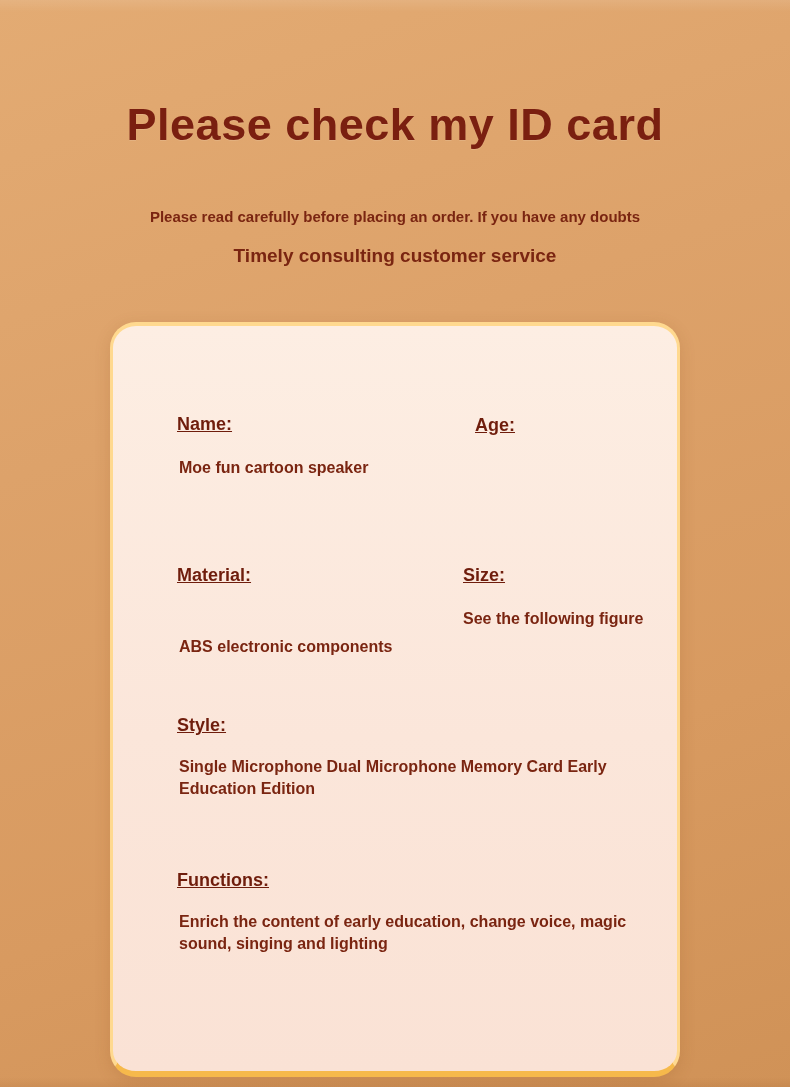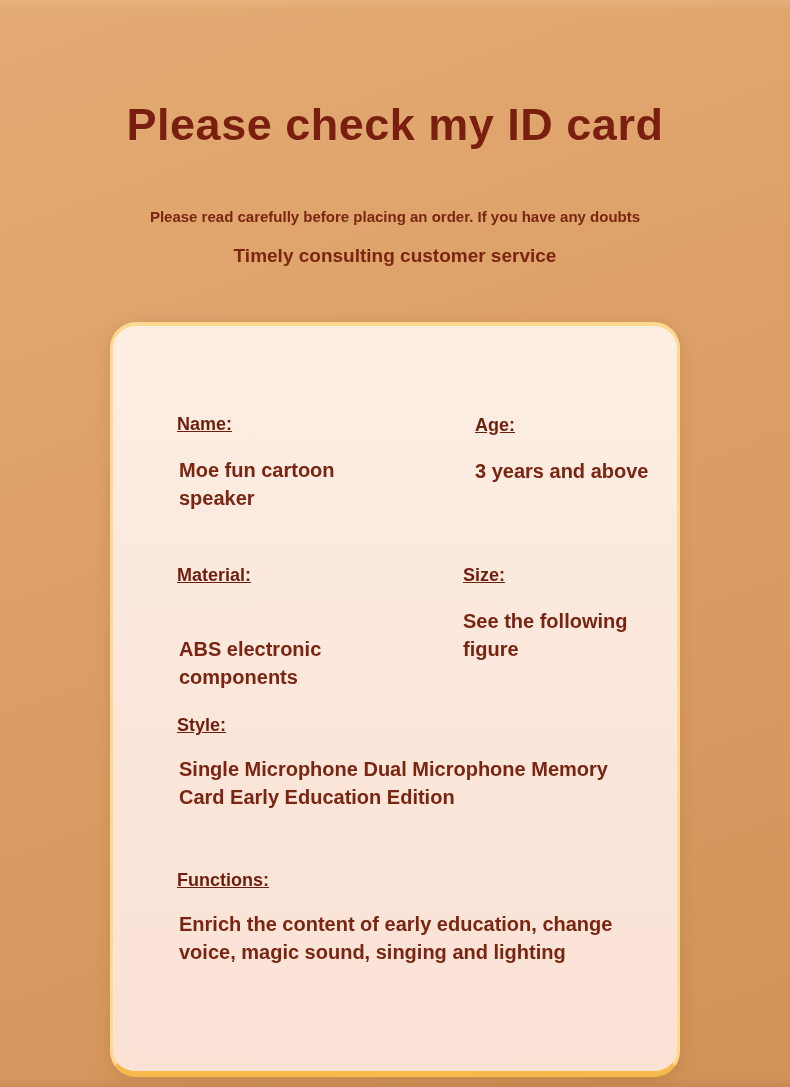--- a/index.html
+++ b/index.html
@@ -95,21 +95,21 @@
   .field .label {
     color: #6f1d0c;
     font-size: 18px;
     font-weight: bold;
     white-space: nowrap;
     text-decoration: underline;
   }
 
   .field .value {
     color: #7a2511;
-    font-size: 20px;
+    font-size: 16px;
     font-weight: bold;
     line-height: 1.38;
     margin-top: 22px;
   }
 
   .f-name   { left: 64px;  top: 88px;  width: 230px; }
   .f-age    { left: 350px; top: 89px;  width: 200px; margin-left: 12px; }
   .f-mat    { left: 64px;  top: 239px; width: 230px; }
   .f-size   { left: 350px; top: 239px; width: 200px; }
   .f-style  { left: 64px;  top: 389px; width: 470px; }
@@ -156,21 +156,20 @@
   <div class="card">
     <div class="grid">
 
       <div class="field f-name">
         <div class="label">Name:</div>
         <div class="value">Moe fun cartoon speaker</div>
       </div>
 
       <div class="field f-age">
         <div class="label">Age:</div>
-        <div class="value">3 years and above</div>
       </div>
 
       <div class="field f-mat">
         <div class="label">Material:</div>
         <div class="value">ABS electronic components</div>
       </div>
 
       <div class="field f-size">
         <div class="label">Size:</div>
         <div class="value">See the following figure</div>

